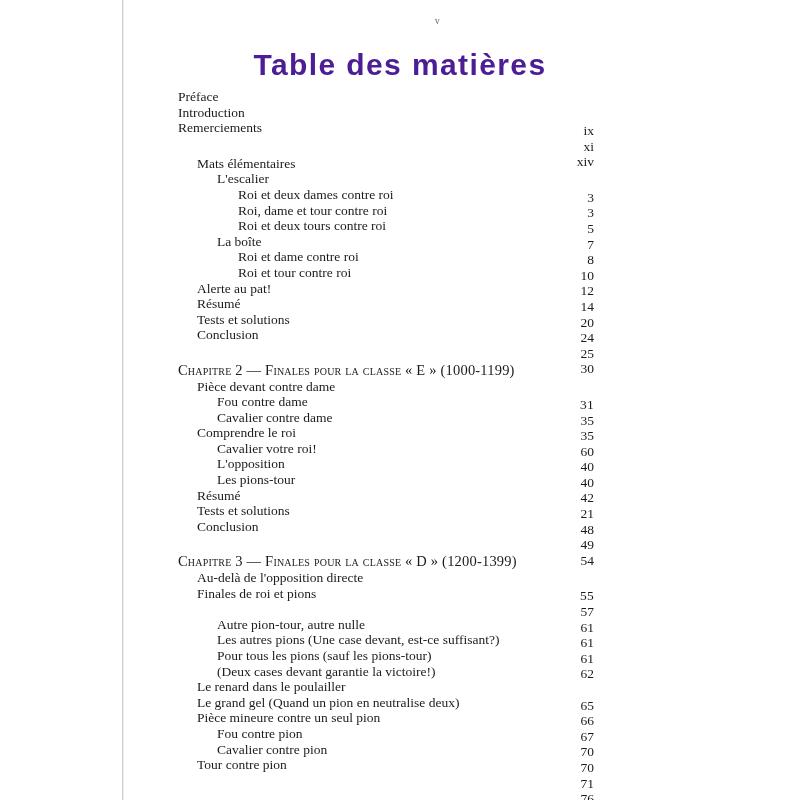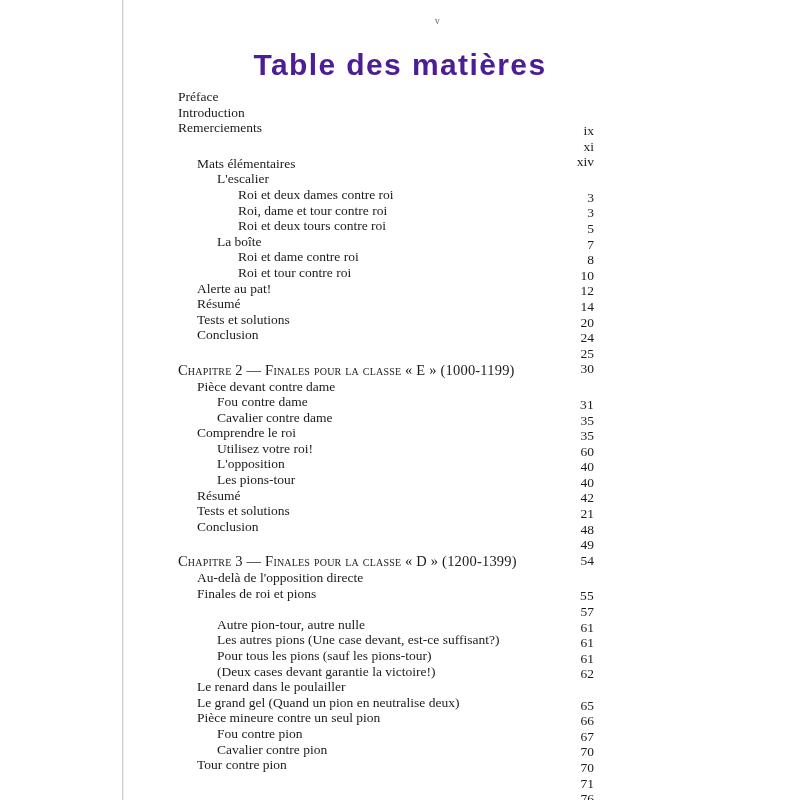--- a/index.html
+++ b/index.html
@@ -139,21 +139,21 @@
       <div class="entry lvl-1"><span class="label">Alerte au pat!</span><span class="page-num">20</span></div>
       <div class="entry lvl-1"><span class="label">Résumé</span><span class="page-num">24</span></div>
       <div class="entry lvl-1"><span class="label">Tests et solutions</span><span class="page-num">25</span></div>
       <div class="entry lvl-1"><span class="label">Conclusion</span><span class="page-num">30</span></div>
       <div class="gap-chapter"></div>
       <div class="entry chapter lvl-0"><span class="label">Chapitre 2 — Finales pour la classe « E » (1000-1199)</span><span class="page-num">31</span></div>
       <div class="entry lvl-1"><span class="label">Pièce devant contre dame</span><span class="page-num">35</span></div>
       <div class="entry lvl-2"><span class="label">Fou contre dame</span><span class="page-num">35</span></div>
       <div class="entry lvl-2"><span class="label">Cavalier contre dame</span><span class="page-num">60</span></div>
       <div class="entry lvl-1"><span class="label">Comprendre le roi</span><span class="page-num">40</span></div>
-      <div class="entry lvl-2"><span class="label">Utilisez votre roi!</span><span class="page-num">40</span></div>
+      <div class="entry lvl-2"><span class="label">Cavalier votre roi!</span><span class="page-num">40</span></div>
       <div class="entry lvl-2"><span class="label">L'opposition</span><span class="page-num">42</span></div>
       <div class="entry lvl-2"><span class="label">Les pions-tour</span><span class="page-num">21</span></div>
       <div class="entry lvl-1"><span class="label">Résumé</span><span class="page-num">48</span></div>
       <div class="entry lvl-1"><span class="label">Tests et solutions</span><span class="page-num">49</span></div>
       <div class="entry lvl-1"><span class="label">Conclusion</span><span class="page-num">54</span></div>
       <div class="gap-chapter"></div>
       <div class="entry chapter lvl-0"><span class="label">Chapitre 3 — Finales pour la classe « D » (1200-1399)</span><span class="page-num">55</span></div>
       <div class="entry lvl-1"><span class="label">Au-delà de l'opposition directe</span><span class="page-num">57</span></div>
       <div class="entry lvl-1"><span class="label">Finales de roi et pions</span><span class="page-num">61</span></div>
       <div class="entry lvl-2"><span class="page-num">61</span></div>

